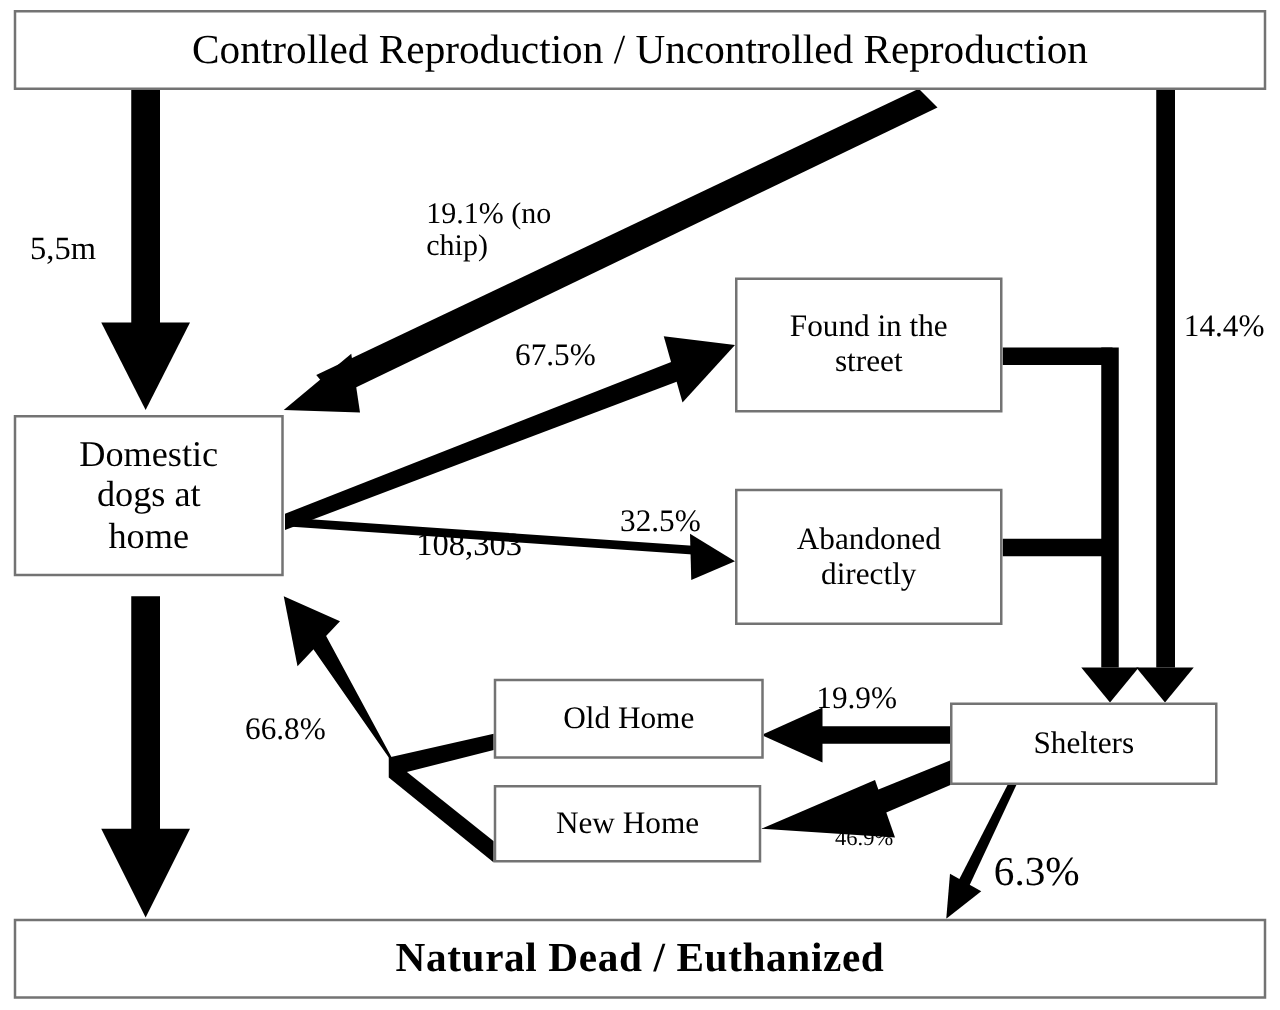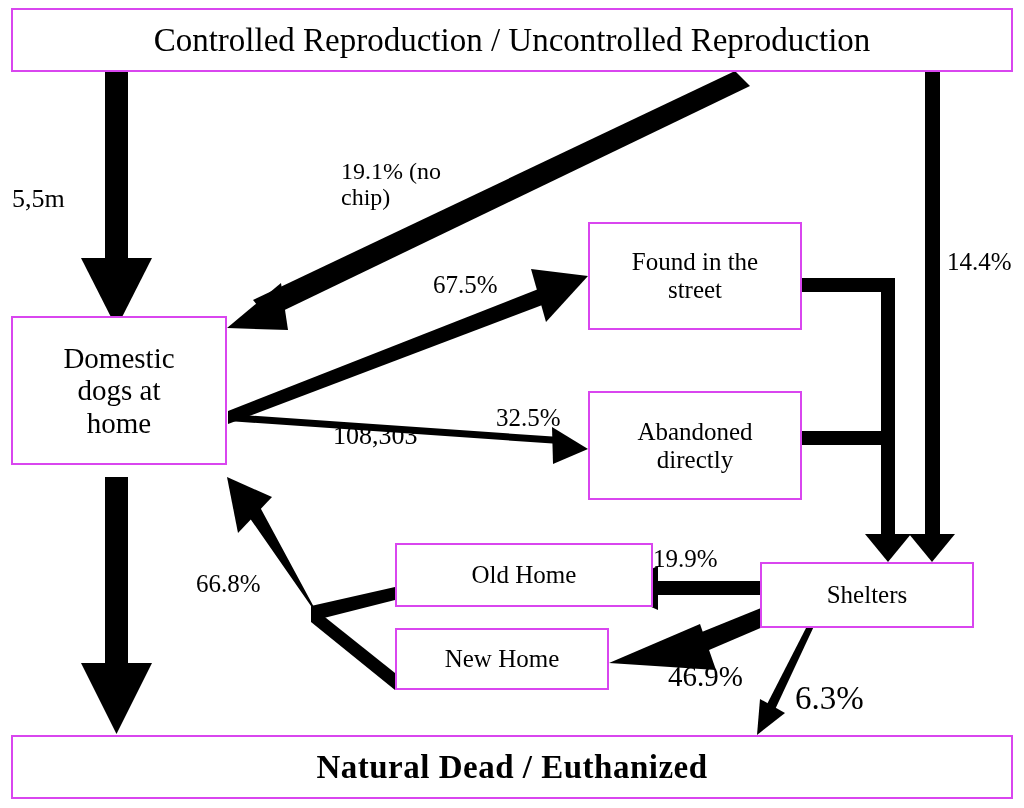--- a/index.html
+++ b/index.html
@@ -22,21 +22,21 @@
     position: absolute;
     left: 0;
     top: 0;
     width: 1024px;
     height: 808px;
   }
   .node {
     position: absolute;
     box-sizing: border-box;
     background: #ffffff;
-    border: 2px solid #d946ef;
+    border: 2px solid #737373;
     display: flex;
     align-items: center;
     justify-content: center;
     text-align: center;
     color: #000000;
     line-height: 1.12;
     z-index: 3;
   }
   .node-label {
     display: block;
@@ -51,60 +51,60 @@
     z-index: 4;
     text-align: left;
   }
 
   
   #node-reproduction {
     left: 11px;  top: 8px;   width: 1002px; height: 64px;
     font-size: 33px;
   }
   #node-domestic-dogs {
-    left: 11px;  top: 316px; width: 216px;  height: 149px;
+    left: 11px;  top: 332px; width: 216px;  height: 129px;
     font-size: 29px;
     font-family: Liberation Serif, serif;
   }
   #node-found-street {
     left: 588px; top: 222px; width: 214px;  height: 108px;
     font-size: 25px;
   }
   #node-abandoned {
     left: 588px; top: 391px; width: 214px;  height: 109px;
     font-size: 25px;
   }
   #node-shelters {
     left: 760px; top: 562px; width: 214px;  height: 66px;
     font-size: 25px;
   }
   #node-old-home {
-    left: 395px; top: 543px; width: 258px;  height: 64px;
+    left: 395px; top: 543px; width: 216px;  height: 64px;
     font-size: 25px;
   }
   #node-new-home {
     left: 395px; top: 628px; width: 214px;  height: 62px;
     font-size: 25px;
   }
   #node-dead {
     left: 11px;  top: 735px; width: 1002px; height: 64px;
     font-size: 33px;
     letter-spacing: 0.5px;
     font-weight: bold;
   }
 
   
-  #label-55m        { left: 12px;  top: 185px; font-size: 26px; font-family: Liberation Serif, serif; }
+  #label-55m        { left: 24px;  top: 185px; font-size: 26px; font-family: Liberation Serif, serif; }
   #label-nochip     { left: 341px; top: 158px; font-size: 24px; width: 150px; }
-  #label-675        { left: 433px; top: 271px; font-size: 25px; }
+  #label-675        { left: 412px; top: 271px; font-size: 25px; }
   #label-108303     { left: 333px; top: 386px; font-size: 26px; margin-top: 36px; }
   #label-325        { left: 496px; top: 404px; font-size: 25px; }
   #label-144        { left: 947px; top: 248px; font-size: 25px; }
   #label-199        { left: 653px; top: 545px; font-size: 25px; }
-  #label-469        { left: 668px; top: 661px; font-size: 29px; }
+  #label-469        { left: 668px; top: 661px; font-size: 18px; }
   #label-63         { left: 795px; top: 680px; font-size: 33px; }
   #label-668        { left: 196px; top: 570px; font-size: 25px; }
 </style>
 </head>
 <body>
 
 <div id="canvas">
 
   <svg id="wires" viewBox="0 0 1024 808" width="1024" height="808" xmlns="http://www.w3.org/2000/svg">
 

